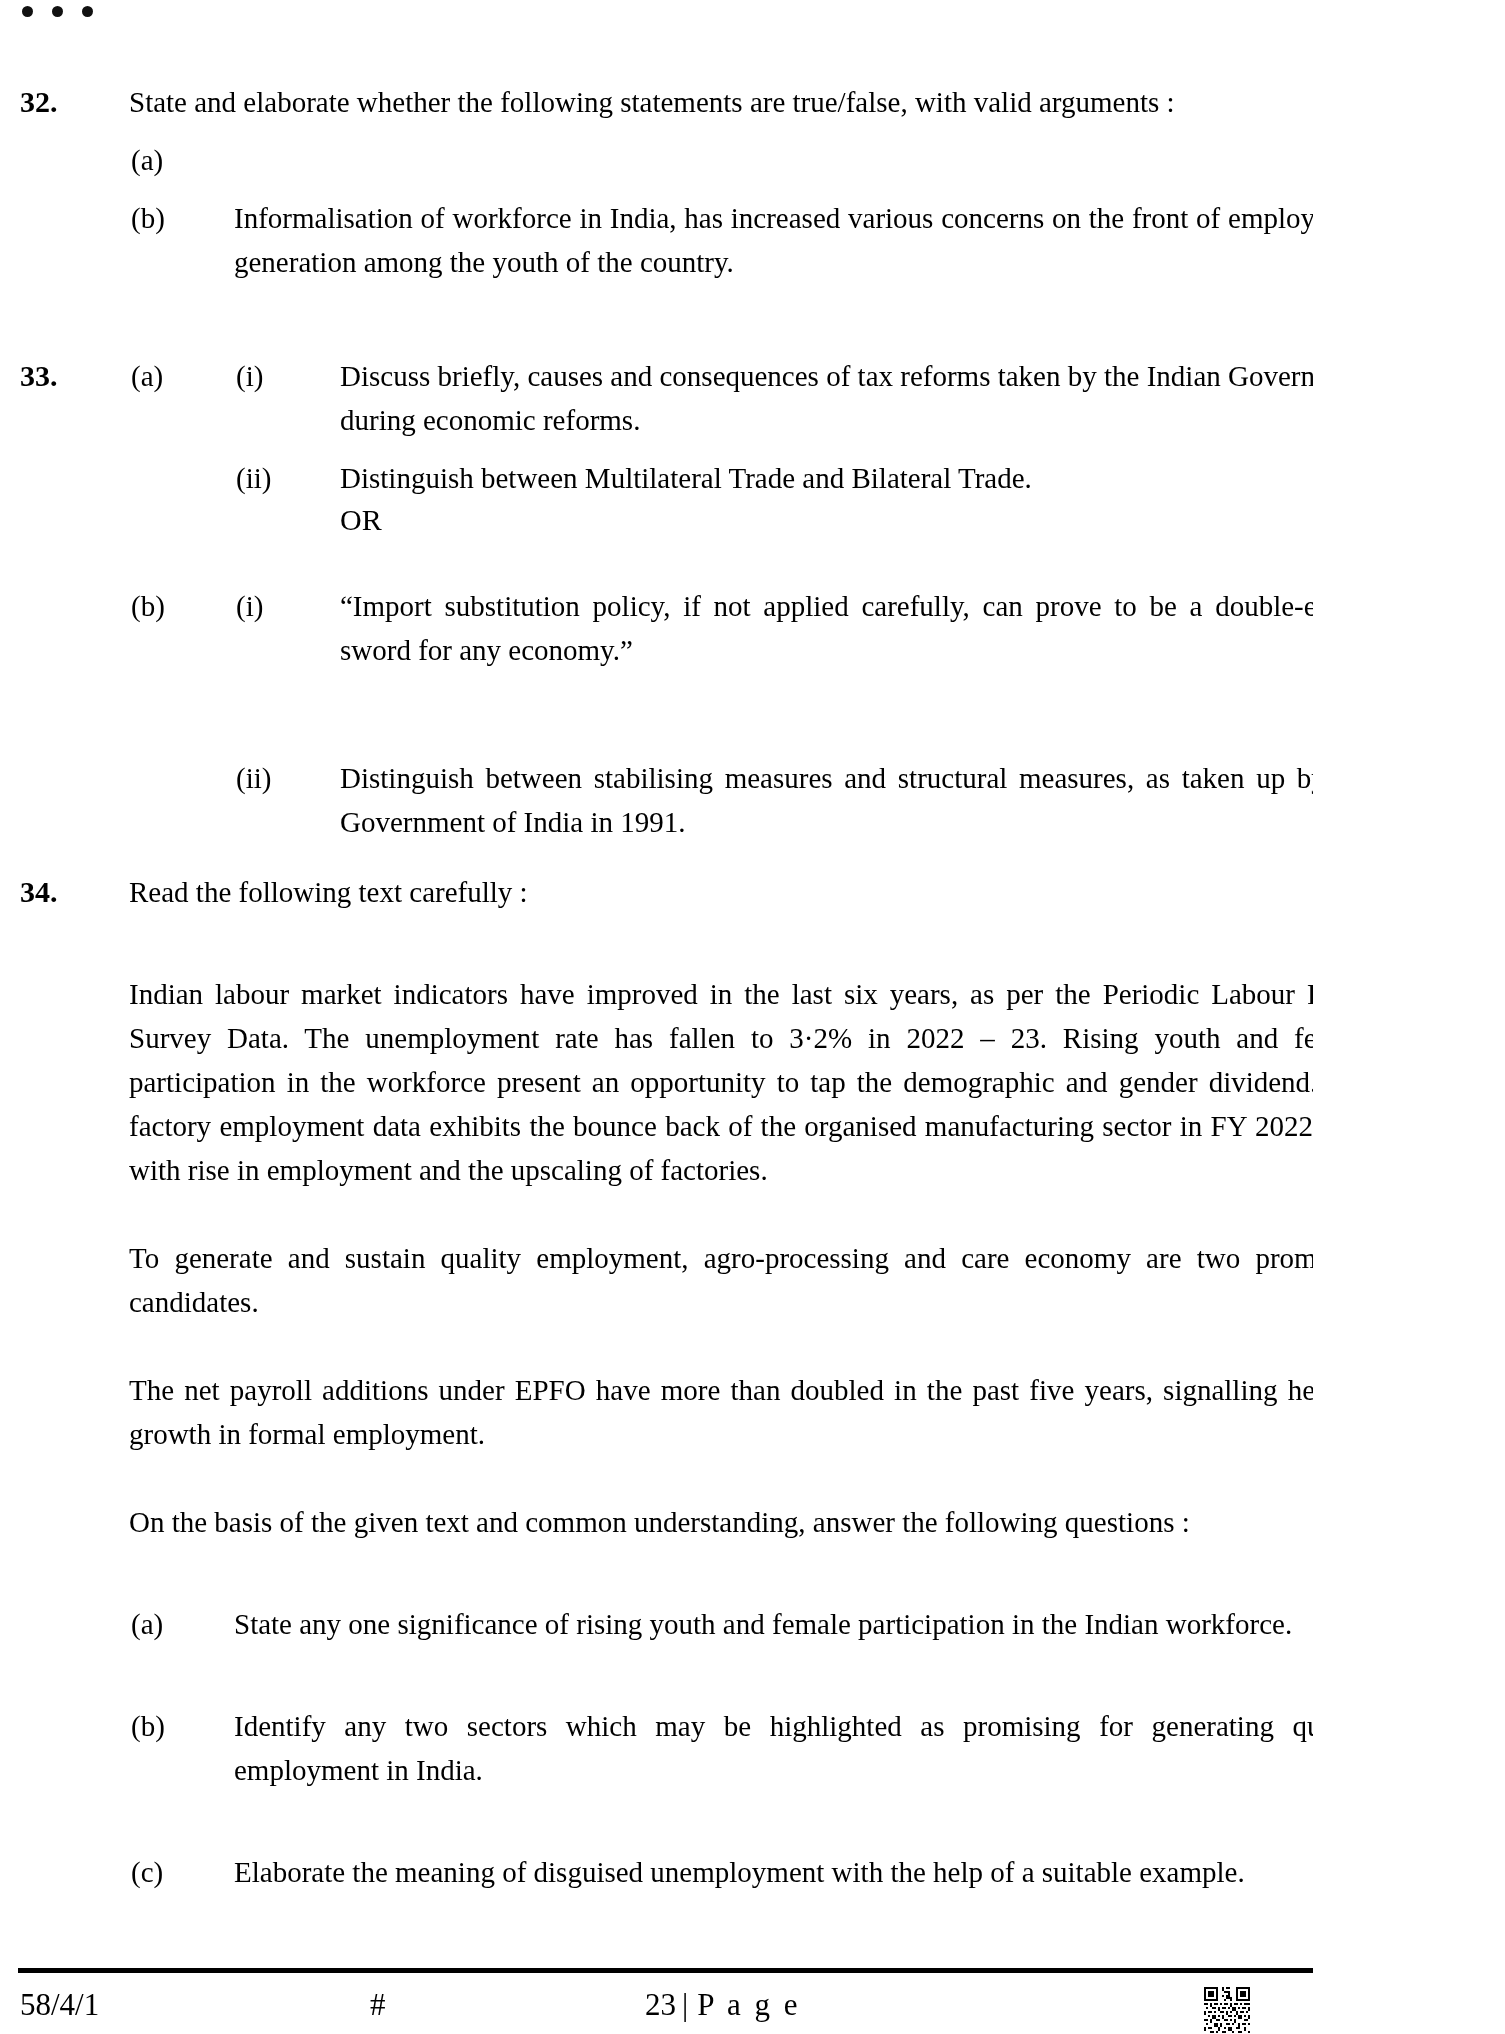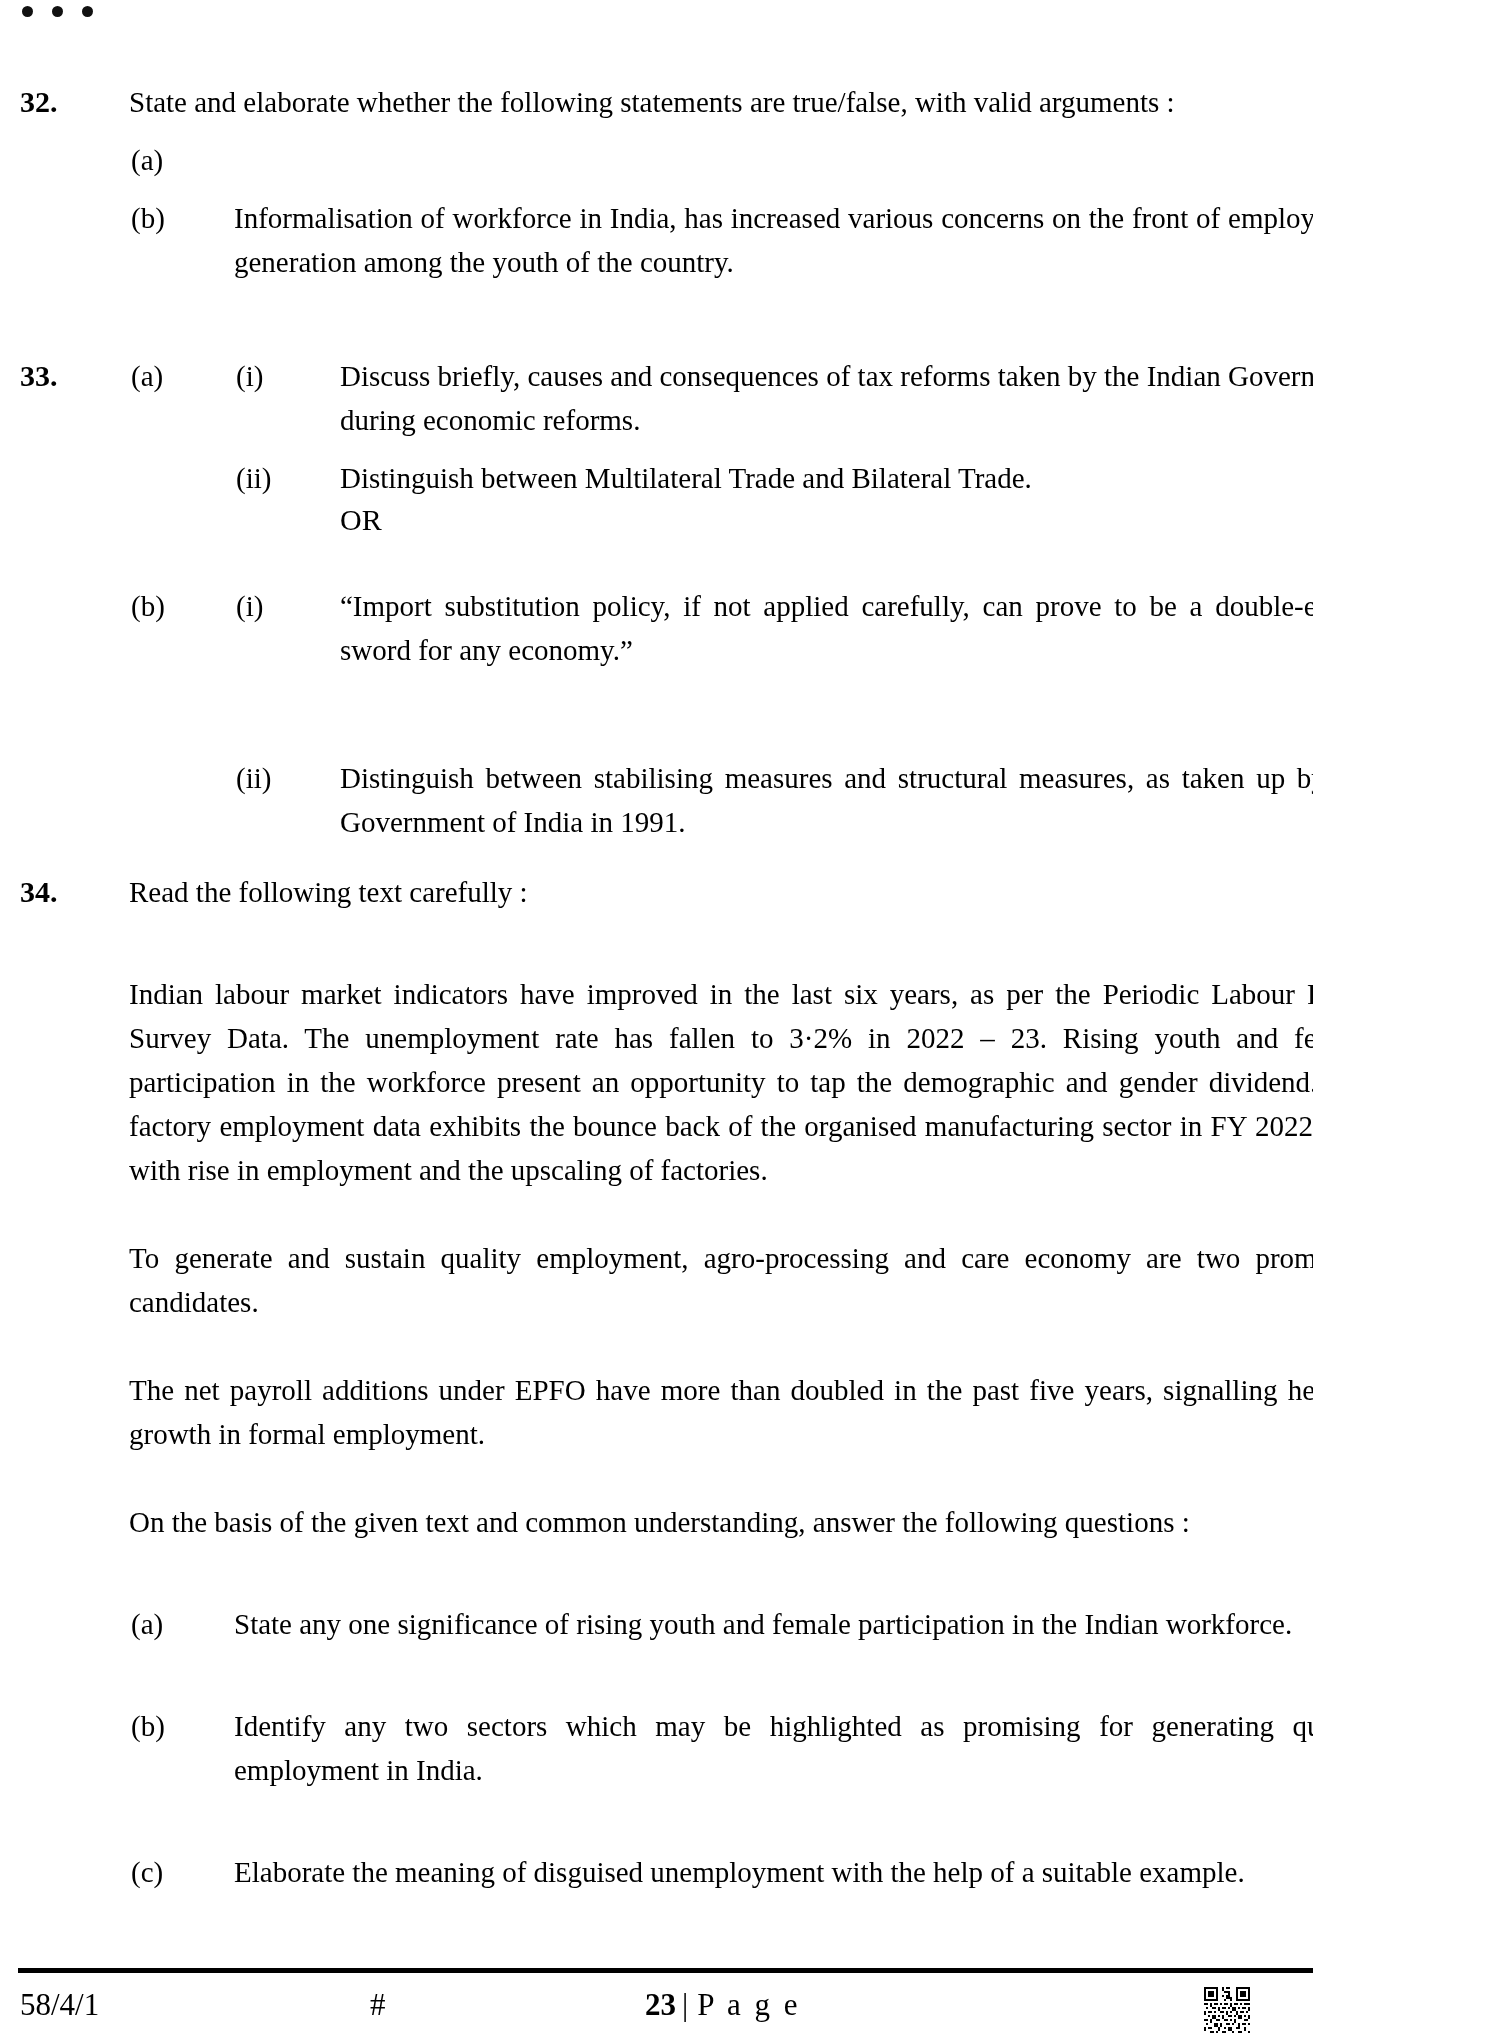--- a/index.html
+++ b/index.html
@@ -150,21 +150,21 @@
     line-height: 46px;
   }
   .f-page {
     position: absolute;
     left: 645px;
     top: 0;
     font-size: 31px;
     line-height: 46px;
     white-space: nowrap;
   }
-  .f-page .pg-no { font-weight: bold; }
+  .f-page .pg-no { font-weight: normal; }
   .f-page .pg-bar {
     display: inline-block;
     margin: 0 9px 0 6px;
     color: #000;
   }
   .f-page .pg-word { letter-spacing: 3px; }
 
   .qr {
     position: absolute;
     left: 1204px;

